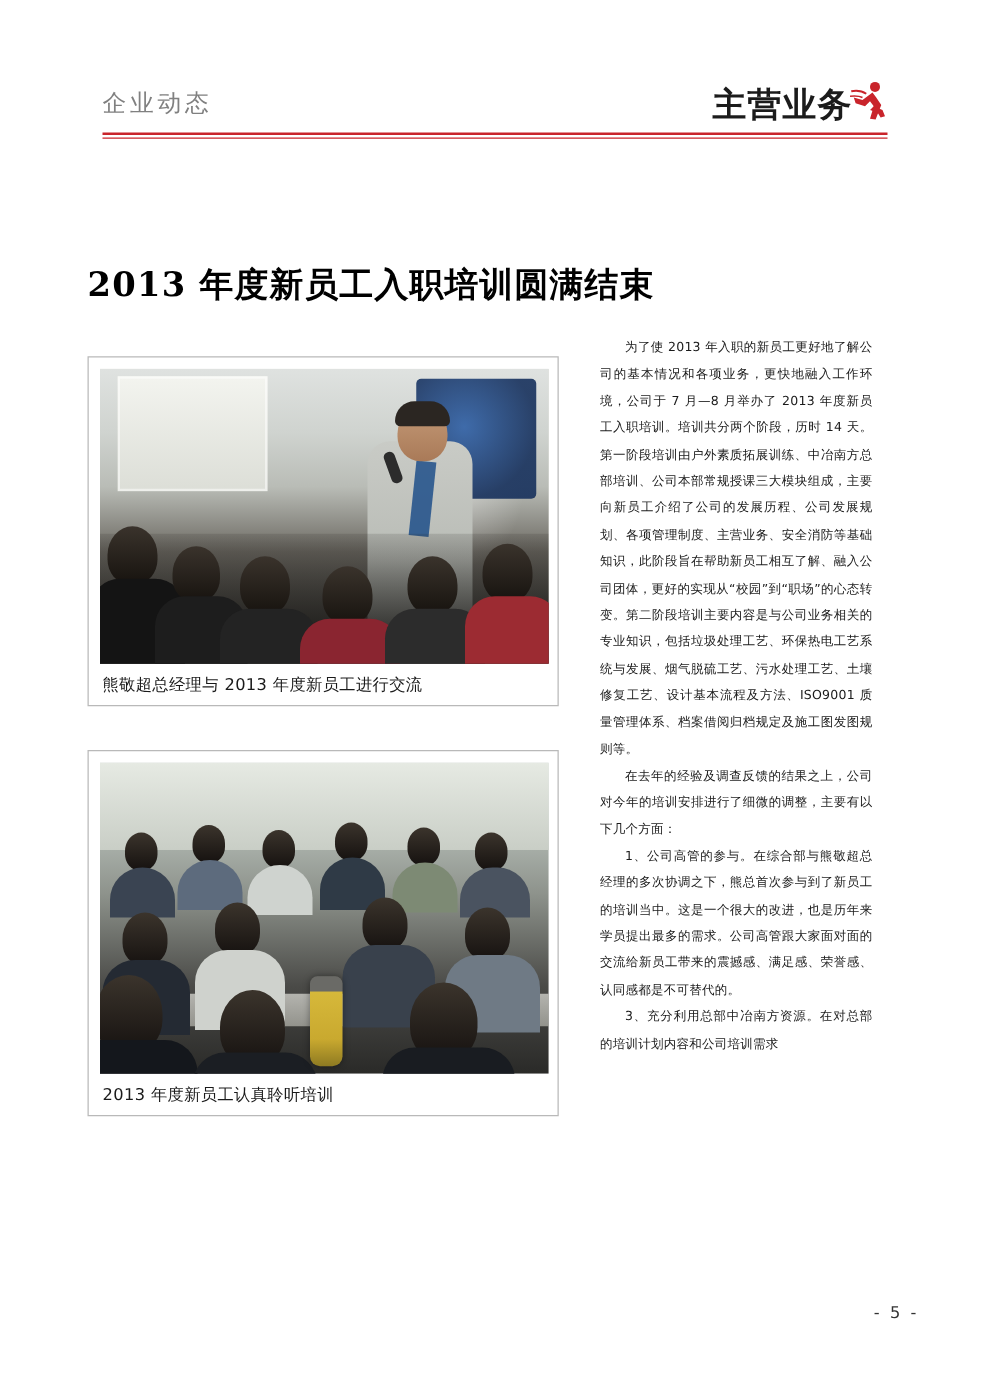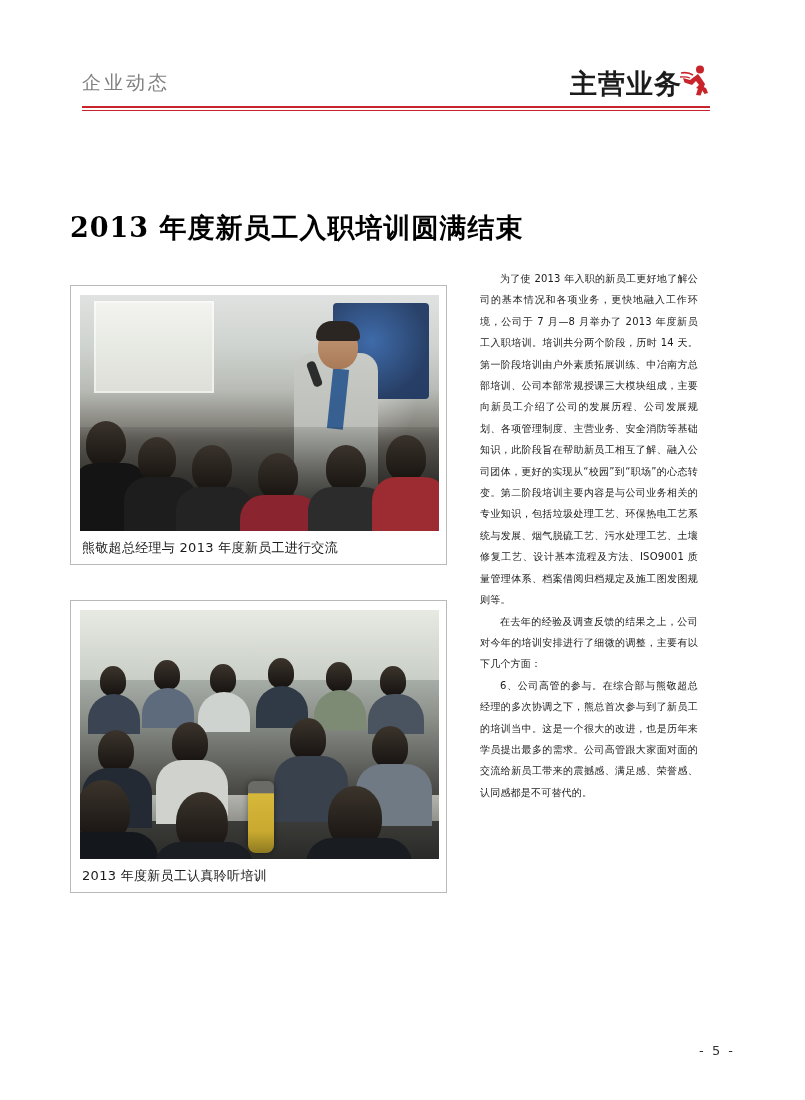--- a/index.html
+++ b/index.html
@@ -319,18 +319,19 @@
 
         <div class="bottle"></div>
       </div>
     </div>
     <div class="caption">2013 年度新员工认真聆听培训</div>
   </div>
 
   <div class="column">
     <p>为了使 2013 年入职的新员工更好地了解公司的基本情况和各项业务，更快地融入工作环境，公司于 7 月—8 月举办了 2013 年度新员工入职培训。培训共分两个阶段，历时 14 天。第一阶段培训由户外素质拓展训练、中冶南方总部培训、公司本部常规授课三大模块组成，主要向新员工介绍了公司的发展历程、公司发展规划、各项管理制度、主营业务、安全消防等基础知识，此阶段旨在帮助新员工相互了解、融入公司团体，更好的实现从“校园”到“职场”的心态转变。第二阶段培训主要内容是与公司业务相关的专业知识，包括垃圾处理工艺、环保热电工艺系统与发展、烟气脱硫工艺、污水处理工艺、土壤修复工艺、设计基本流程及方法、ISO9001 质量管理体系、档案借阅归档规定及施工图发图规则等。</p>
     <p>在去年的经验及调查反馈的结果之上，公司对今年的培训安排进行了细微的调整，主要有以下几个方面：</p>
-    <p>6、公司高管的参与。在综合部与熊敬超总经理的多次协调之下，熊总首次参与到了新员工的培训当中。这是一个很大的改进，也是历年来学员提出最多的需求。公司高管跟大家面对面的交流给新员工带来的震撼感、满足感、荣誉感、认同感都是不可替代的。</p>
+    <p>1、公司高管的参与。在综合部与熊敬超总经理的多次协调之下，熊总首次参与到了新员工的培训当中。这是一个很大的改进，也是历年来学员提出最多的需求。公司高管跟大家面对面的交流给新员工带来的震撼感、满足感、荣誉感、认同感都是不可替代的。</p>
+    <p>3、充分利用总部中冶南方资源。在对总部的培训计划内容和公司培训需求</p>
   </div>
 
   <div class="page-number">- 5 -</div>
 
 </div>
 
 </body></html>

